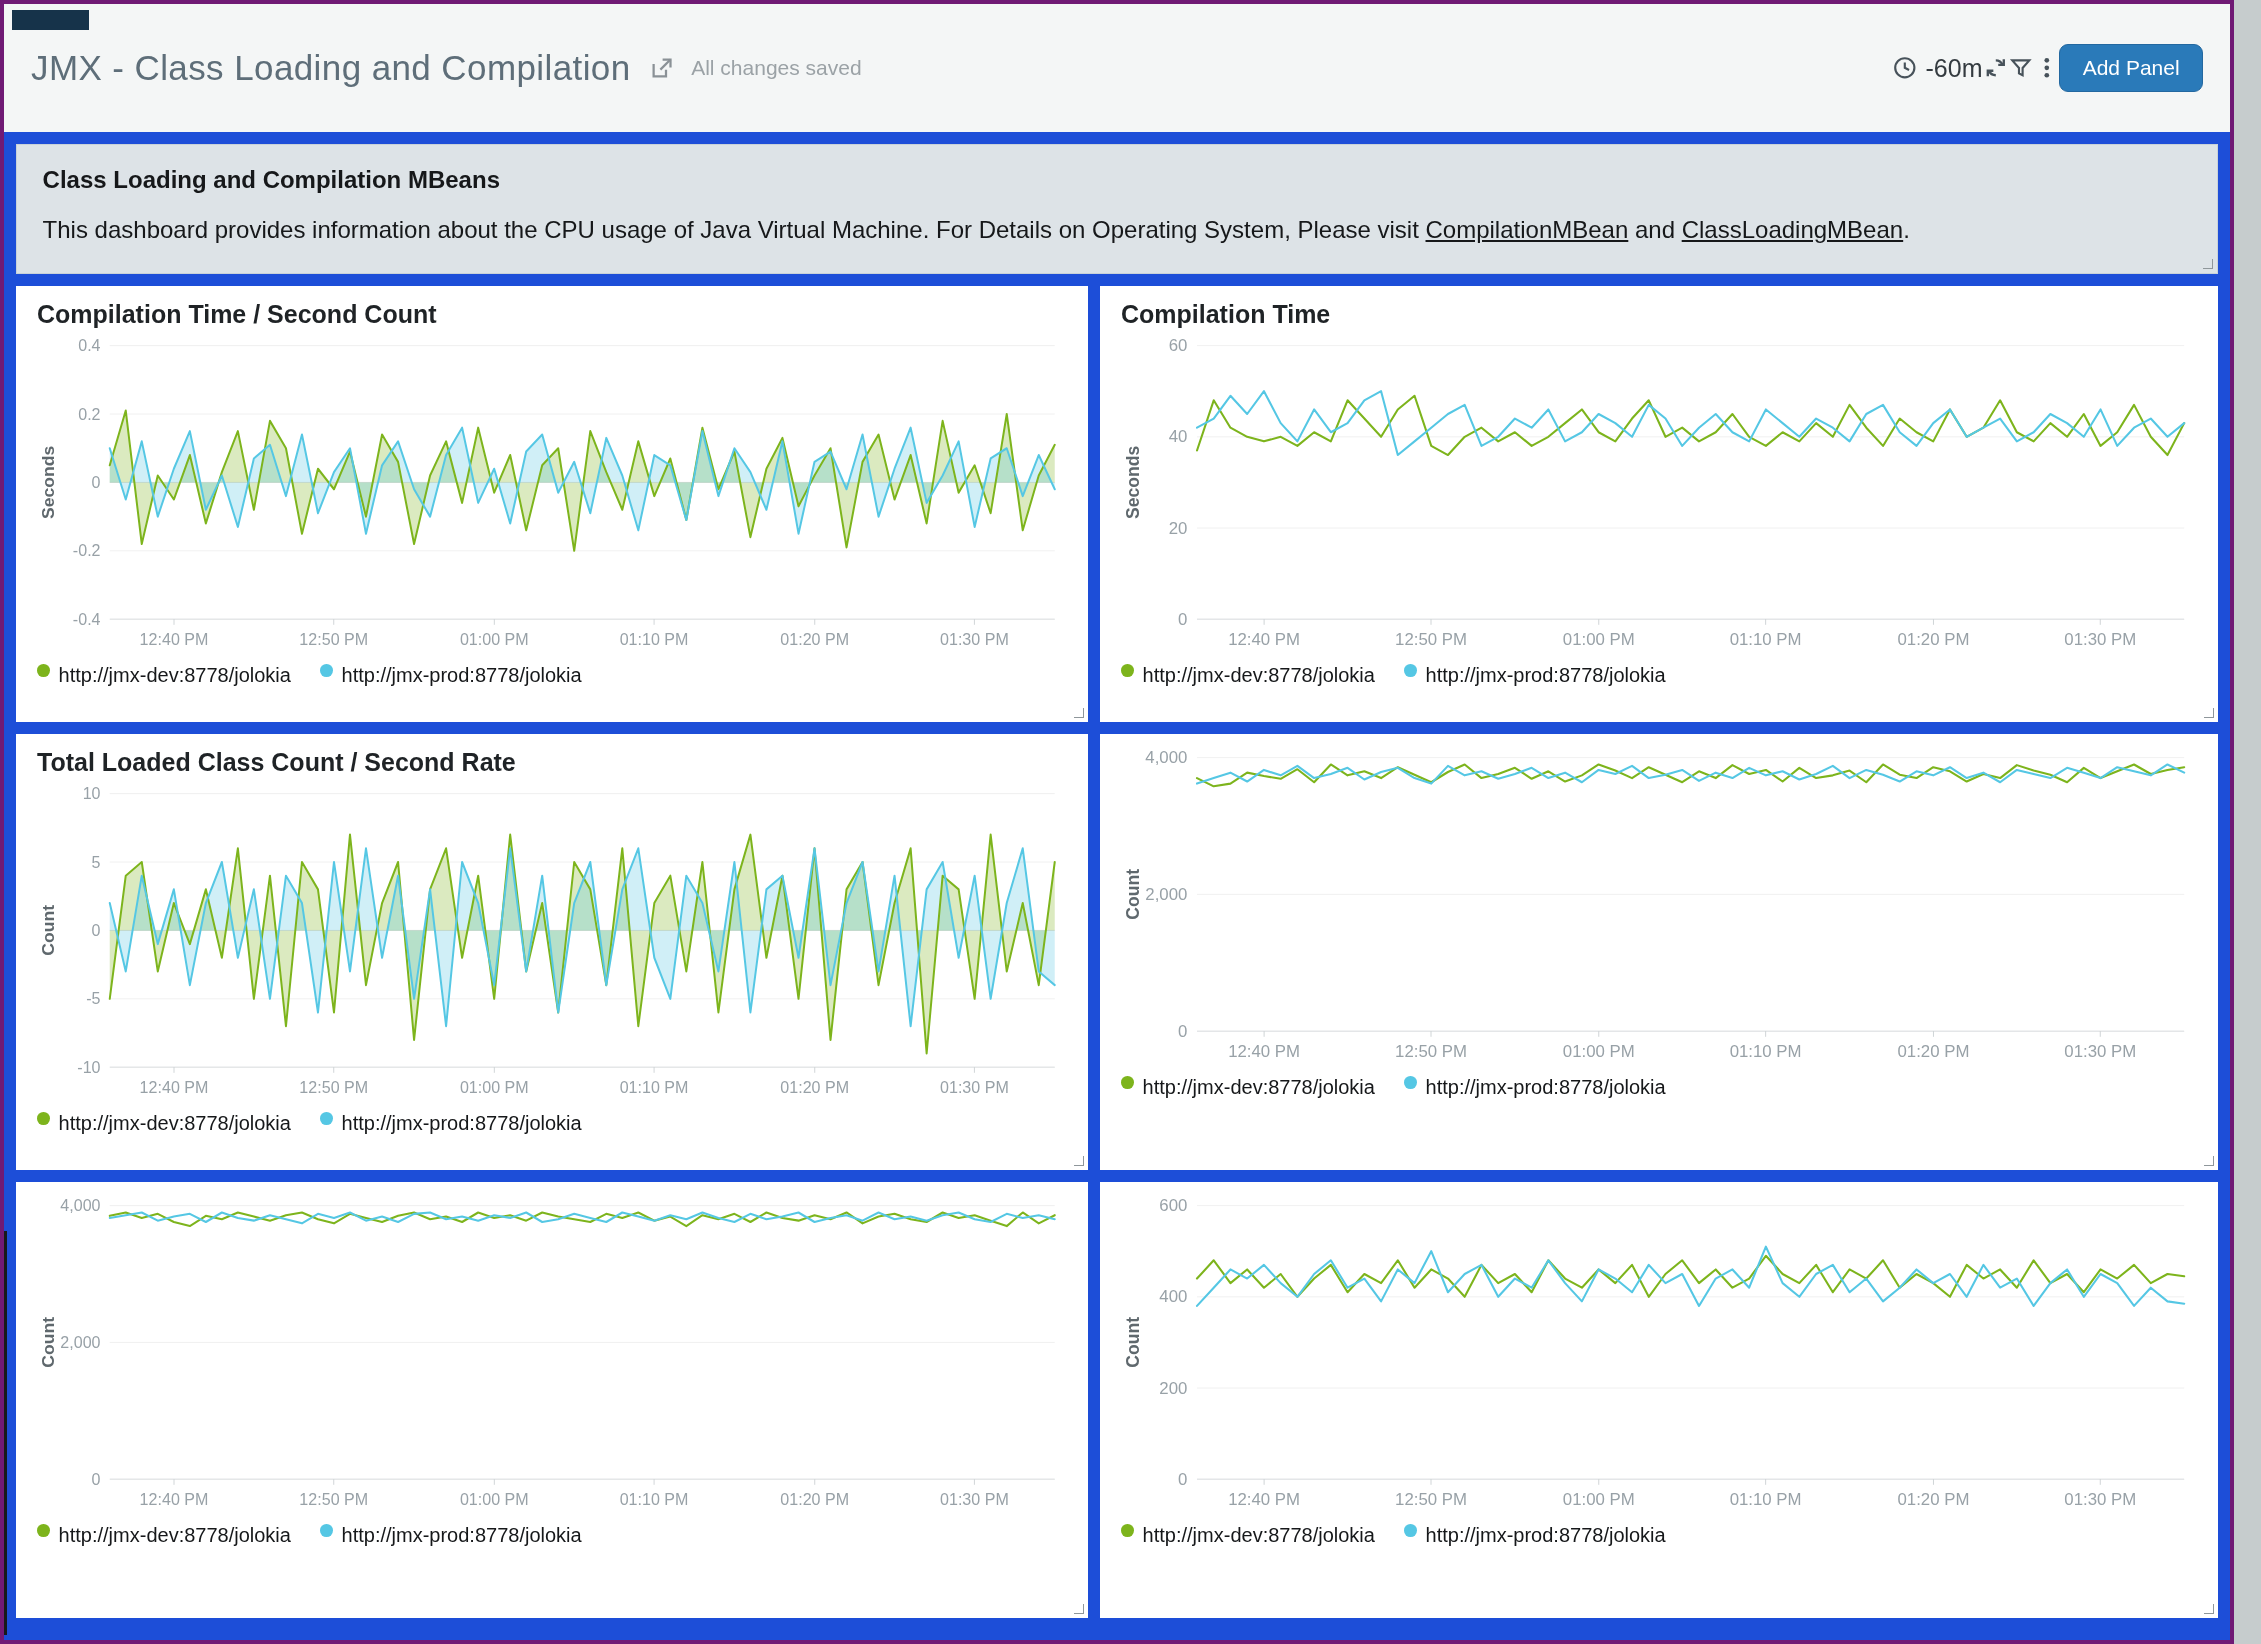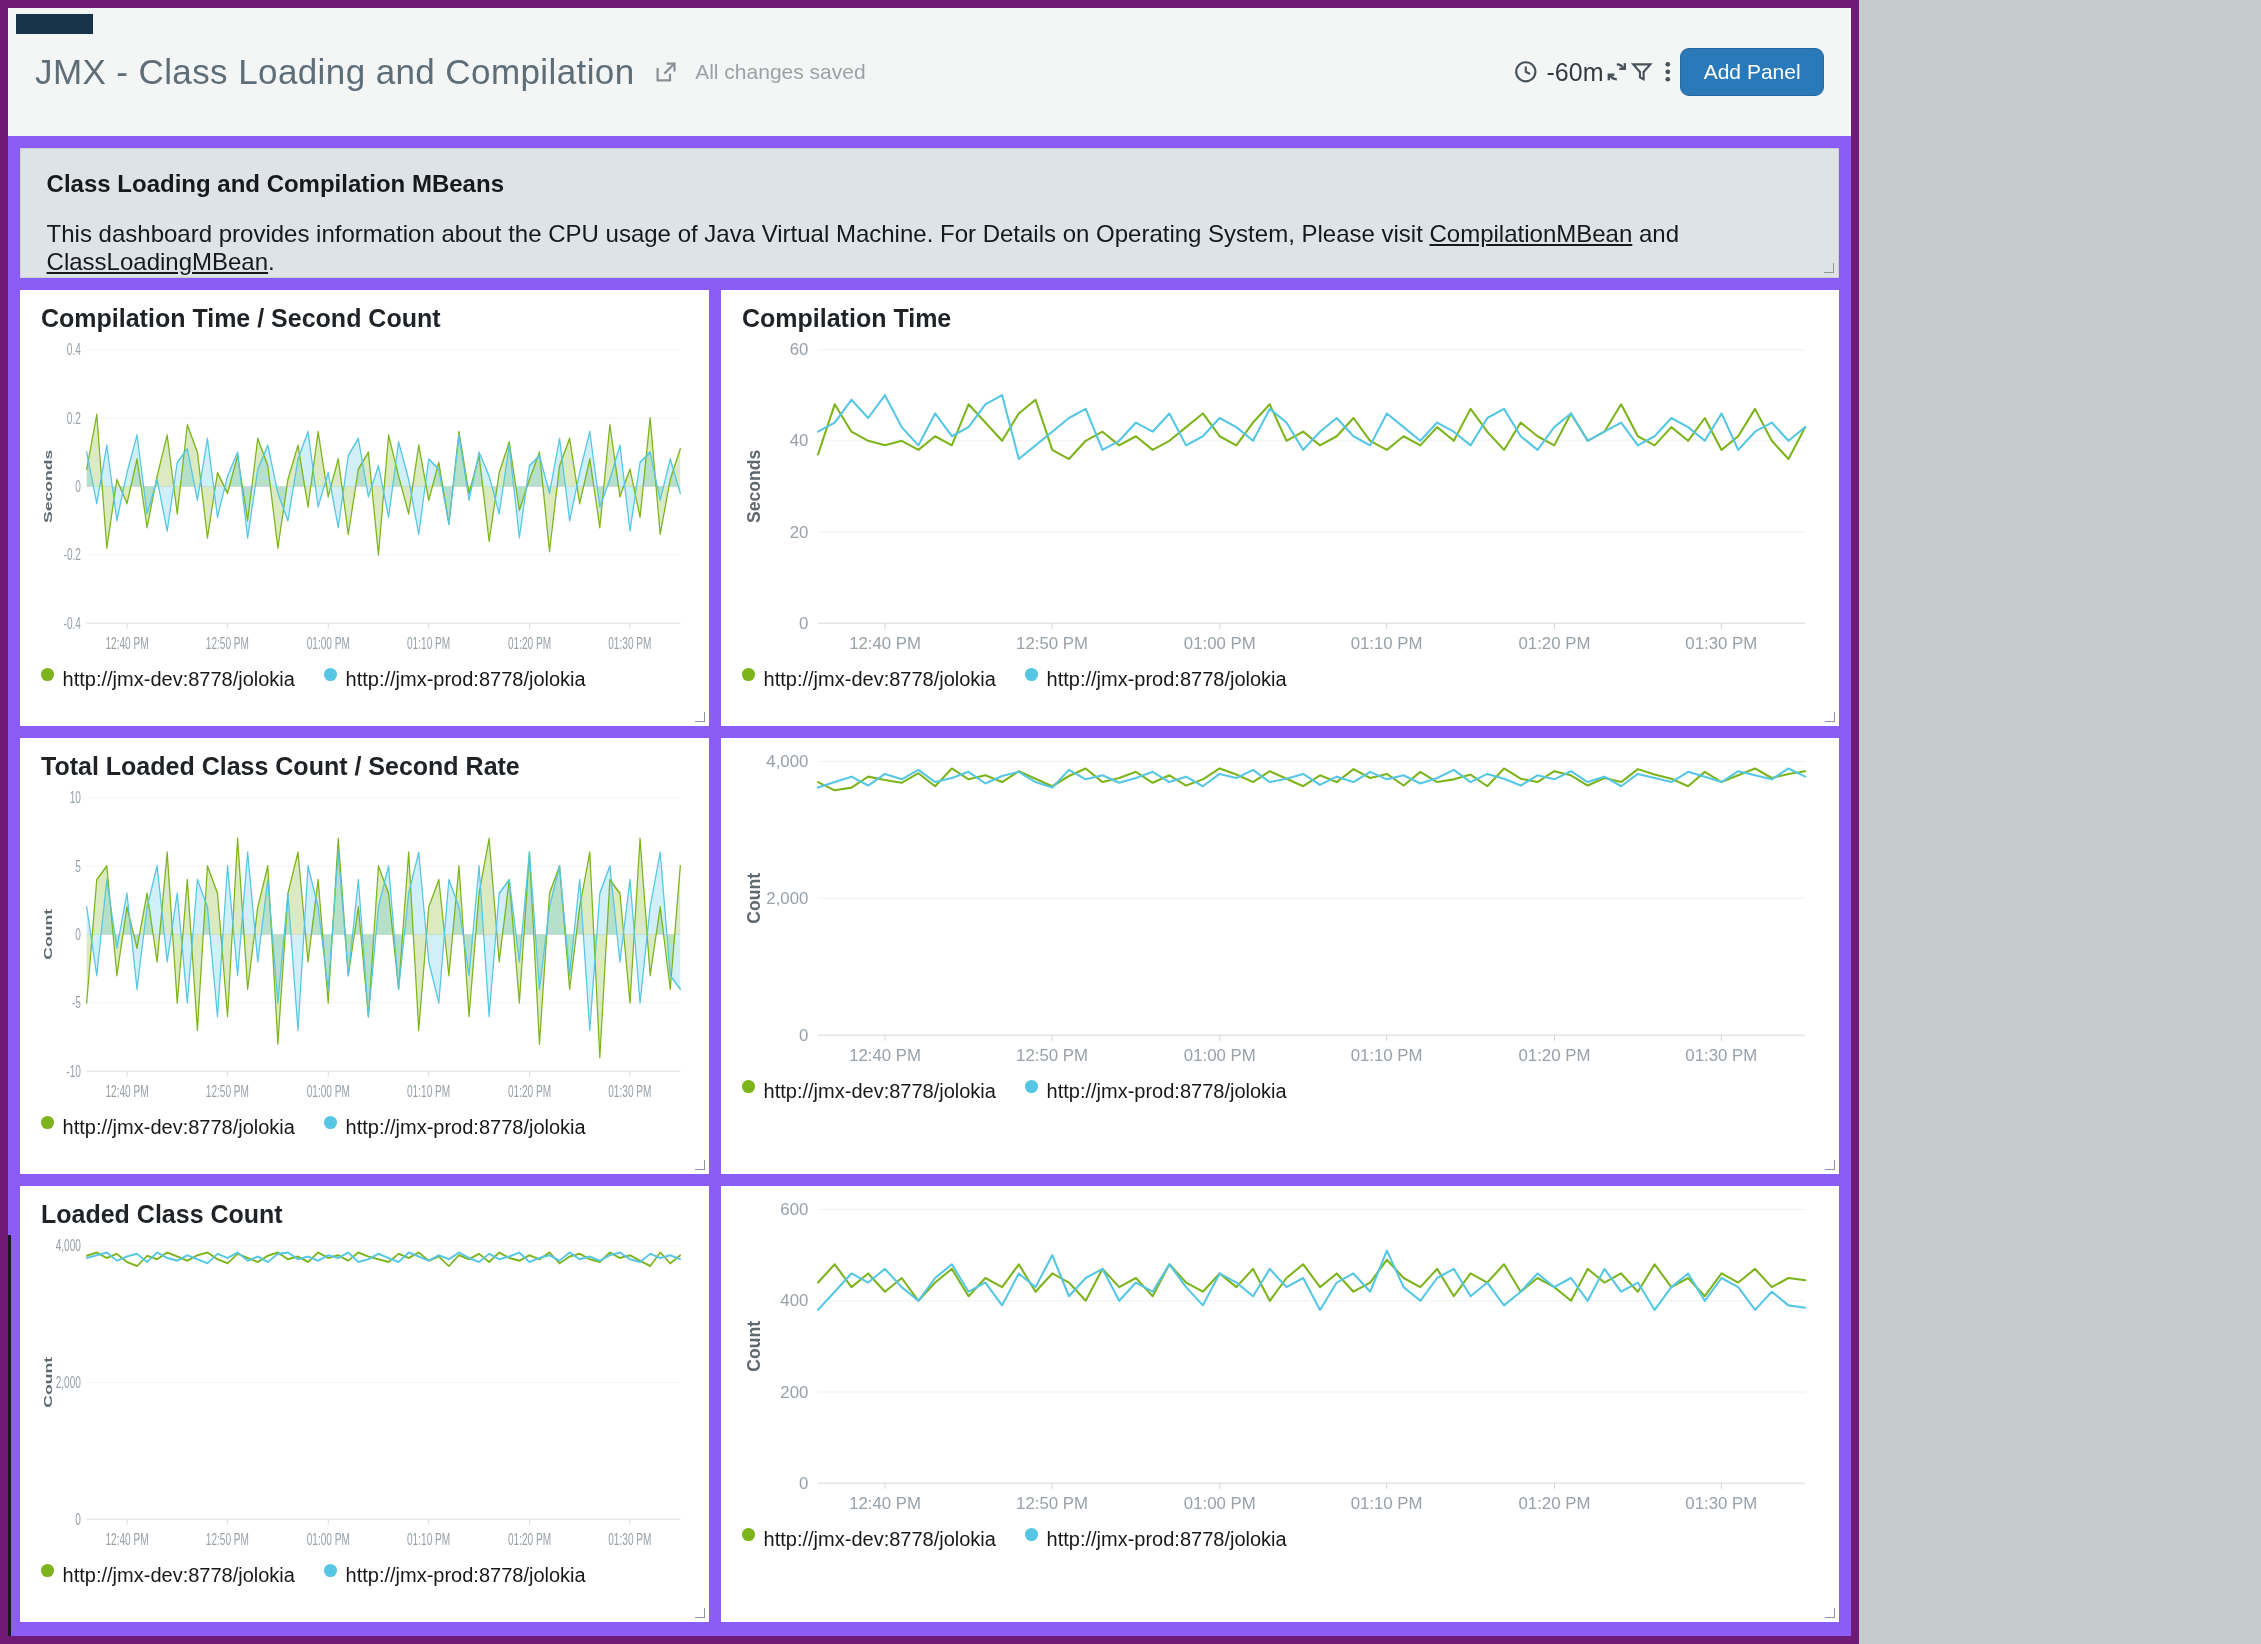--- a/index.html
+++ b/index.html
@@ -1,17 +1,17 @@
 <!DOCTYPE html>
 <html style="font-size:12.8px"><head>
 <meta charset="utf-8">
 <style>
   * { box-sizing: border-box; }
   body { margin:0; background:#c6cccd; font-family:"Liberation Sans", sans-serif; }
-  .page { width:1859px; height:1644px; background:#8b5cf6; border:8px solid #701a75; position:relative; overflow:hidden; }
+  .page { width:2234px; height:1644px; background:#1d4ed8; border:4px solid #701a75; position:relative; overflow:hidden; }
 
   
   .topbar { height:128px; background:#f4f6f6; display:flex; align-items:center; padding:0 27px; position:relative; }
   .corner-strip { position:absolute; top:6.4px; left:8px; width:77px; height:20px; background:#16334a; }
   .page-title { font-size:35px; color:#5e6e79; font-weight:400; margin:0 17.6px 0 0; letter-spacing:0.4px; }
   .icon { display:inline-flex; align-items:center; justify-content:center; }
   .icon svg { display:block; }
   .saved { color:#9ba2a6; font-size:21px; margin-left:16px; }
   .topbar-right { margin-left:auto; display:flex; align-items:center; }
   .time-wrap { display:flex; align-items:center; gap:8px; cursor:pointer; }
@@ -273,21 +273,20 @@
         </span>
         <span class="legend-item">
           <span class="dot dot-prod" style="background: rgb(85, 199, 228);"></span>
           <span>http://jmx-prod:8778/jolokia</span>
         </span>
       </div>
       <span class="resize-handle"></span>
     </section>
 
     <section class="panel">
-      <h2>Loaded Class Count</h2>
       <div class="chart">
           <svg viewBox="0 0 1345 400" width="100%" height="100%" preserveAspectRatio="none">
             <line x1="95" y1="12.0" x2="1329" y2="12.0" stroke="#ececec" stroke-width="1"></line>
             <text x="83" y="19" text-anchor="end" class="tick">4,000</text>
             <line x1="95" y1="183.0" x2="1329" y2="183.0" stroke="#ececec" stroke-width="1"></line>
             <text x="83" y="190" text-anchor="end" class="tick">2,000</text>
             <line x1="95" y1="354.0" x2="1329" y2="354.0" stroke="#ececec" stroke-width="1"></line>
             <text x="83" y="361" text-anchor="end" class="tick">0</text>
             <line x1="95" y1="354" x2="1329" y2="354" stroke="#d8dcde"></line>
             <line x1="178.9" y1="354" x2="178.9" y2="361" stroke="#c4cacd"></line>

